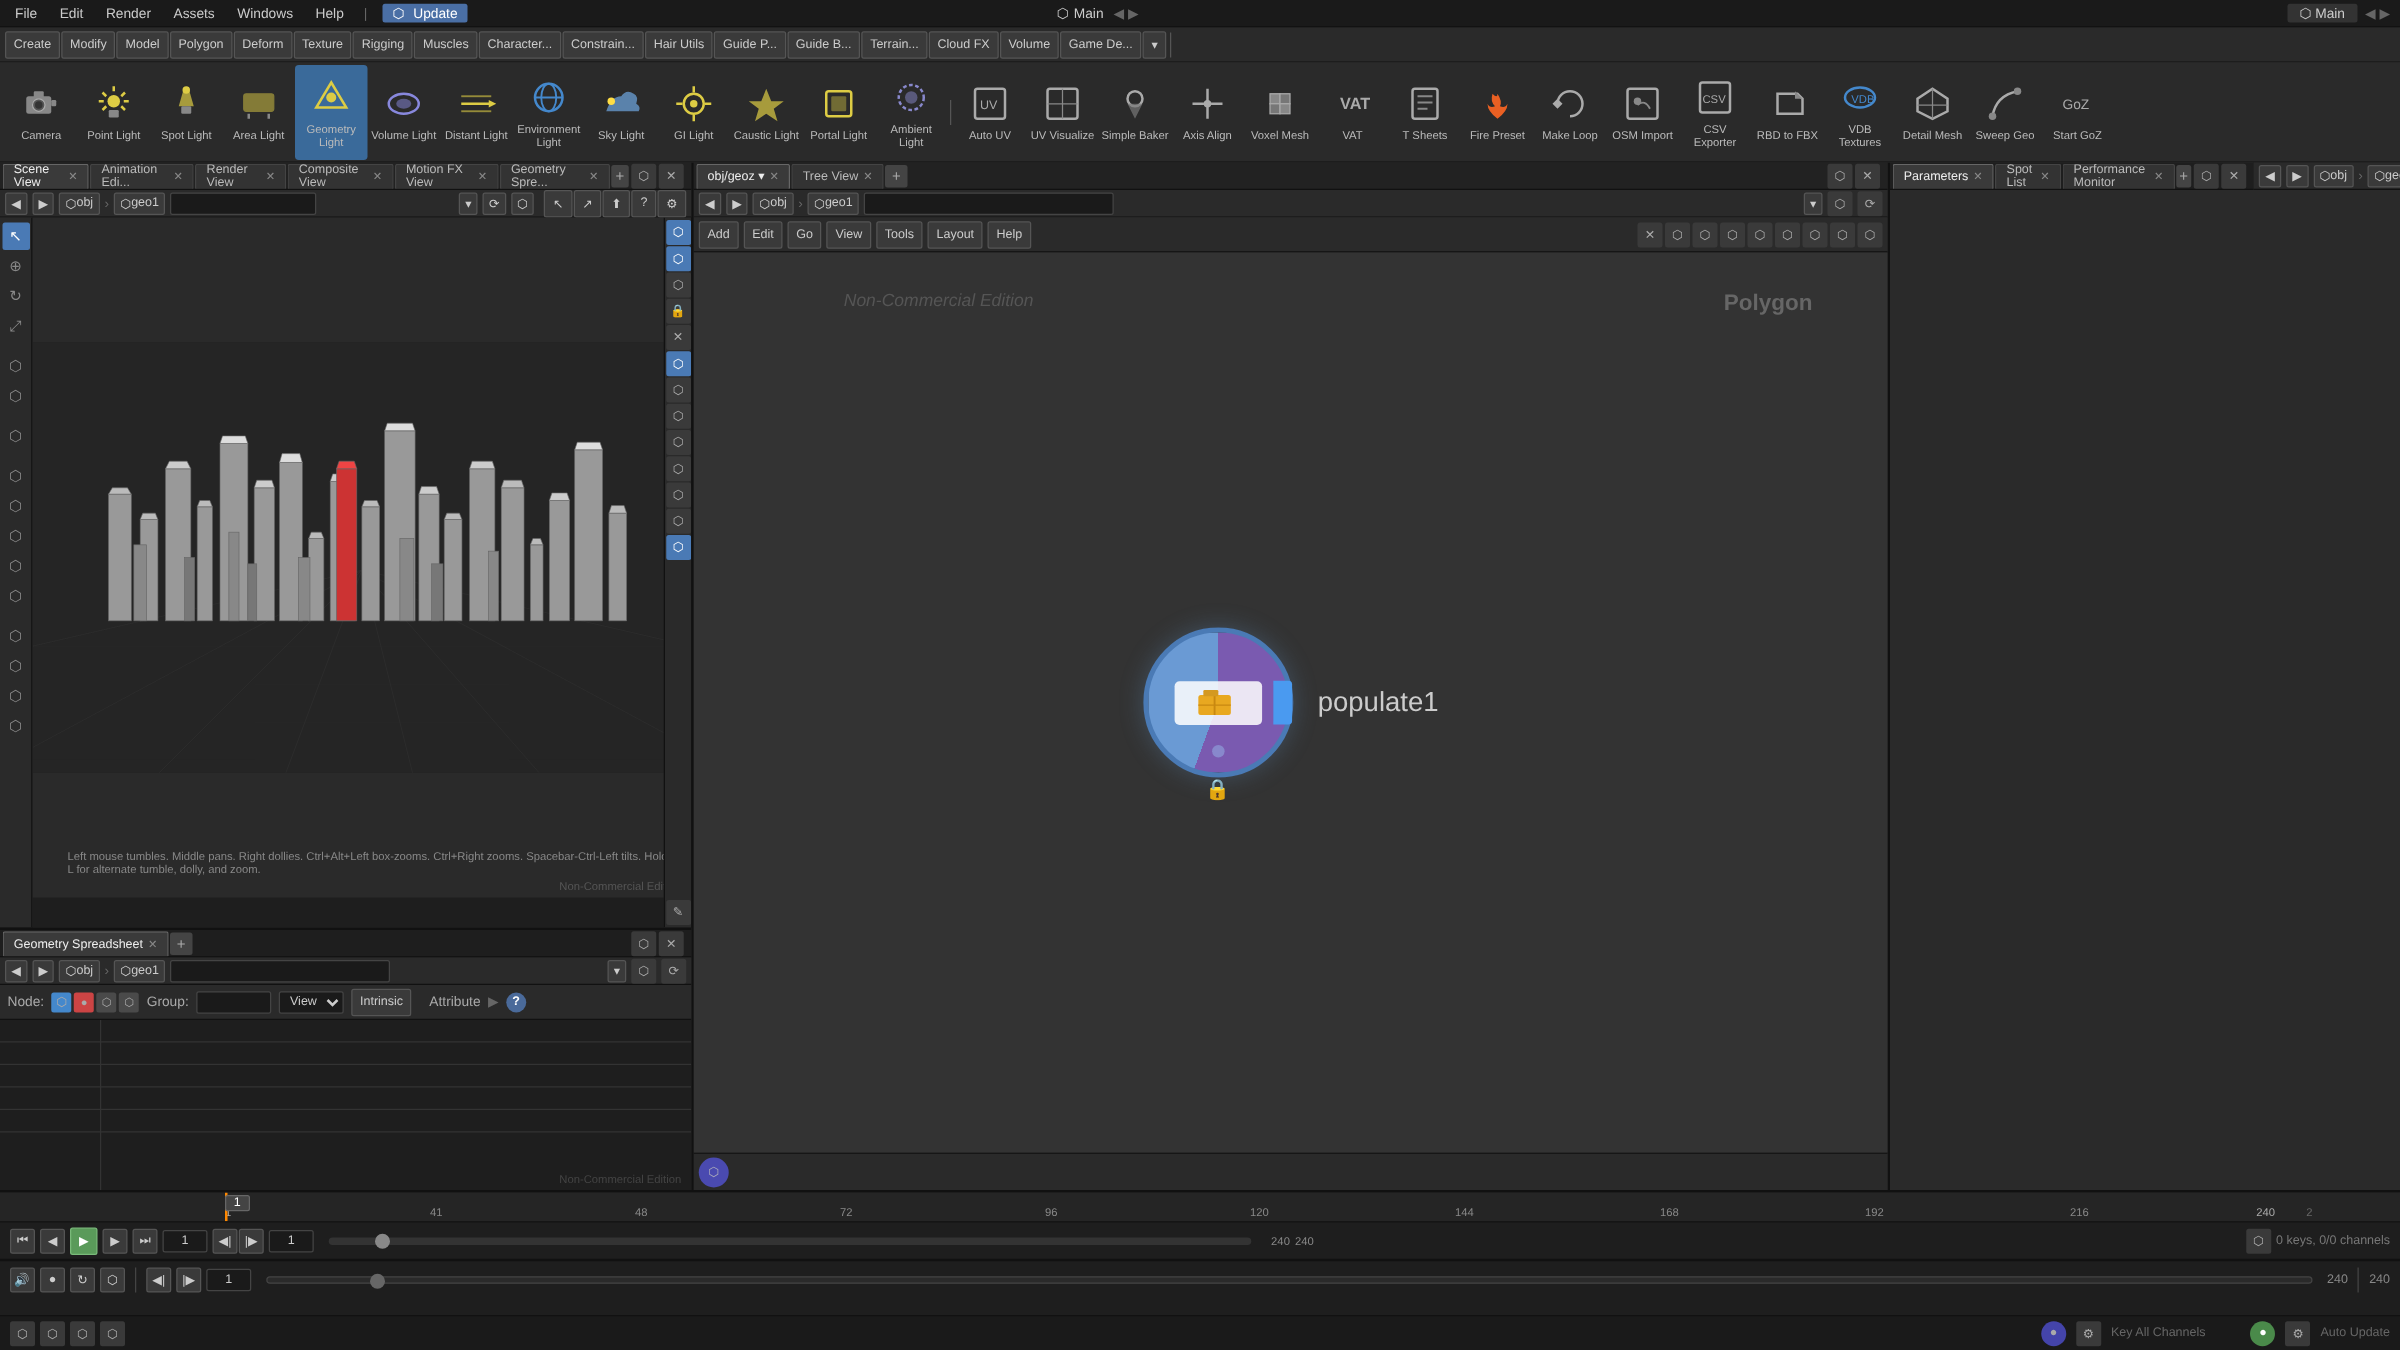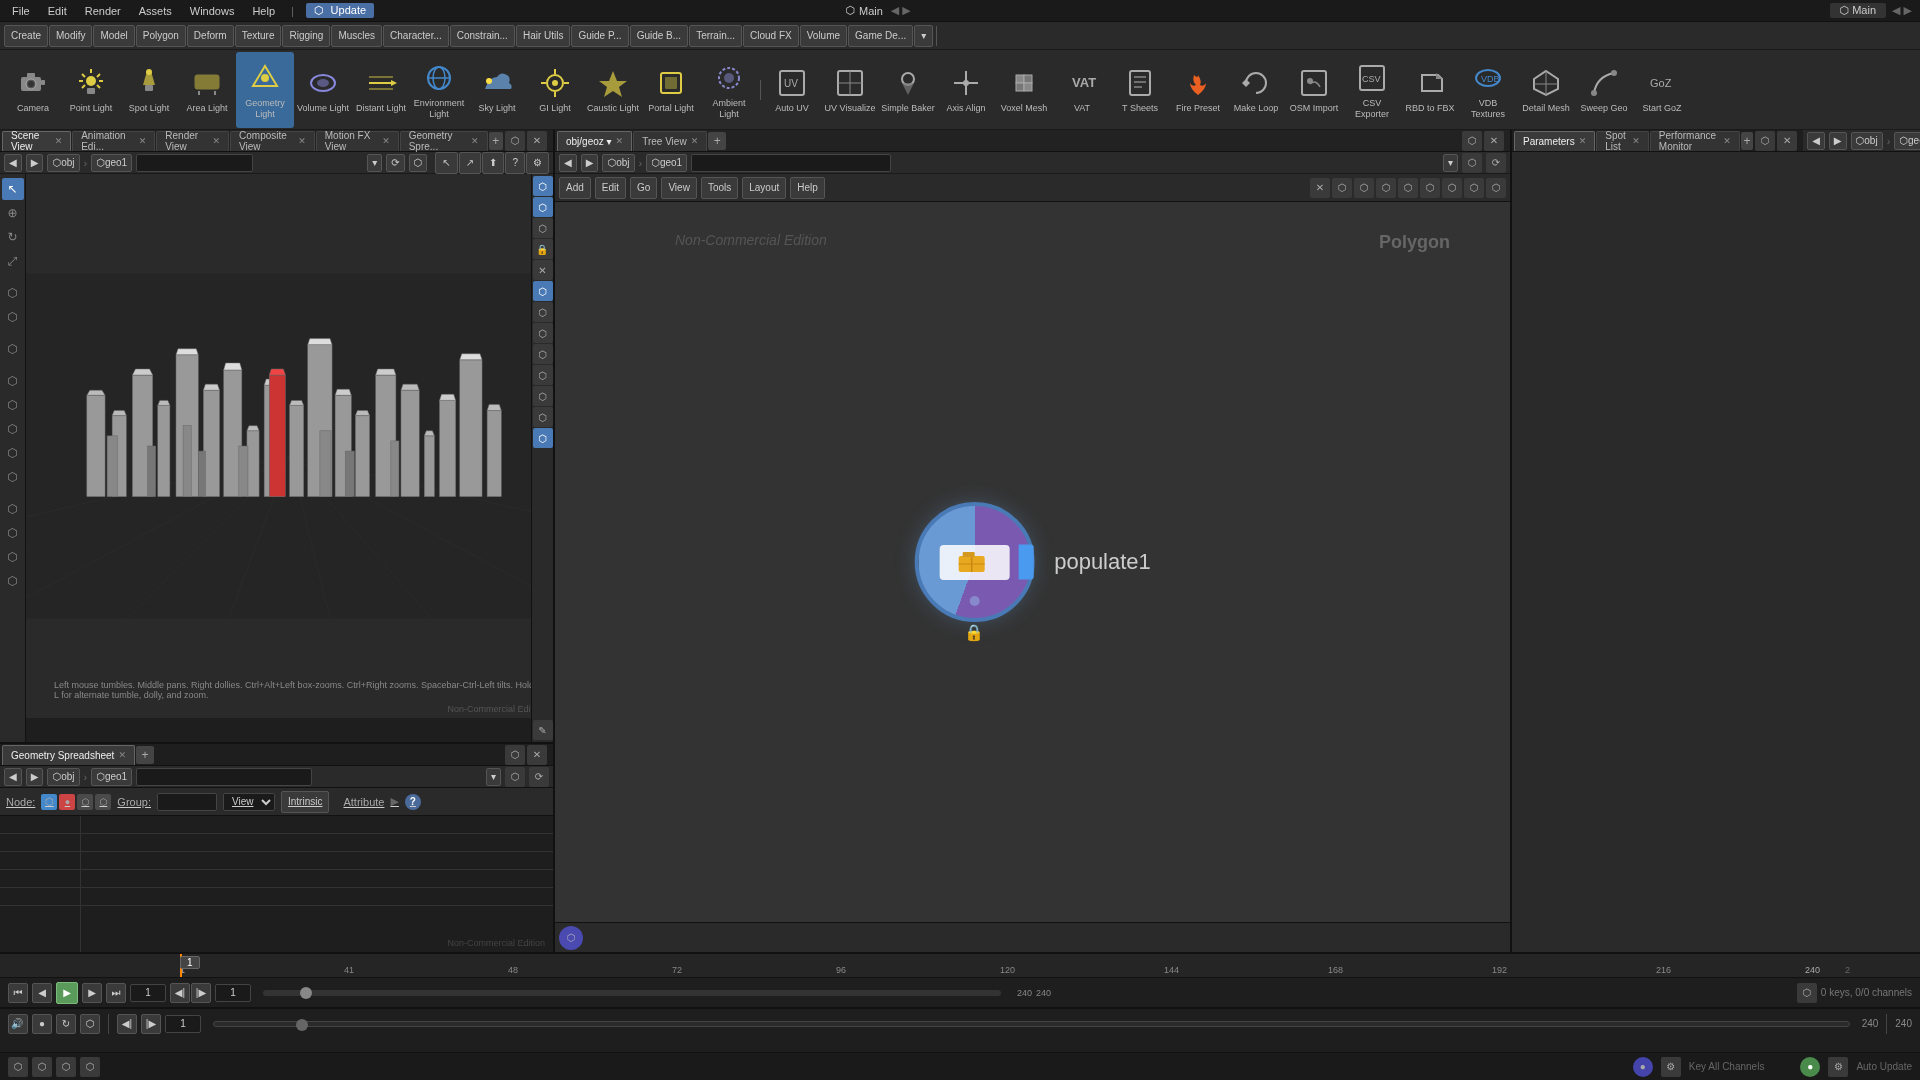--- a/index.html
+++ b/index.html
@@ -248,21 +248,20 @@
       border-bottom: 1px solid #111;
     }
     .geo-controls {
       height: 28px;
       background: #2a2a2a;
       display: flex;
       align-items: center;
       padding: 0 6px;
       gap: 6px;
       border-bottom: 1px solid #111;
-      text-decoration: underline;
     }
     .geo-content {
       flex: 1;
       background: #1e1e1e;
       position: relative;
       overflow: hidden;
     }
     .geo-watermark {
       position: absolute;
       bottom: 4px;

